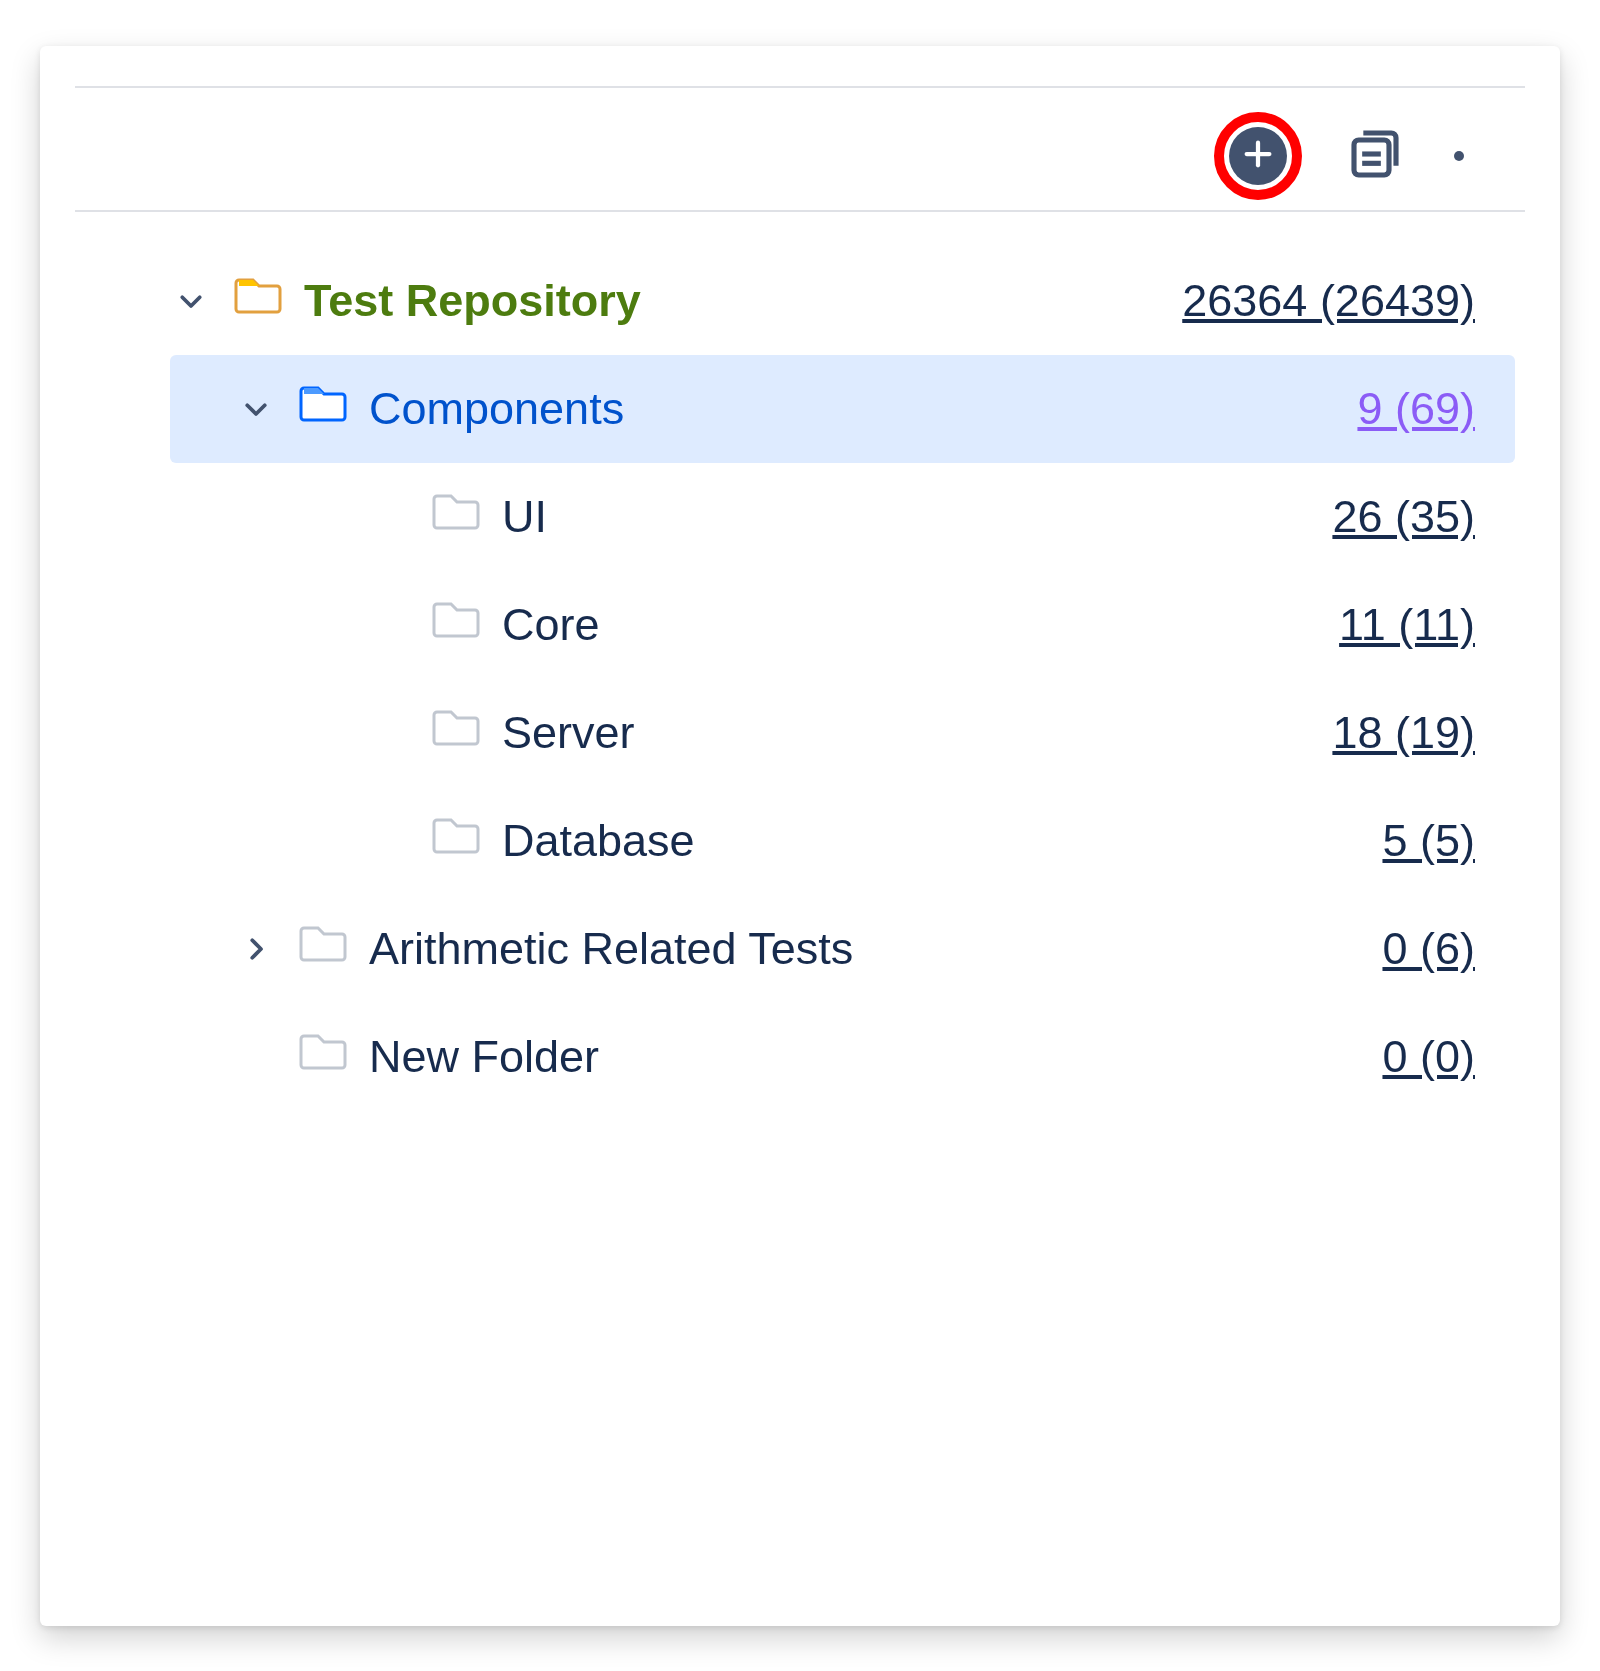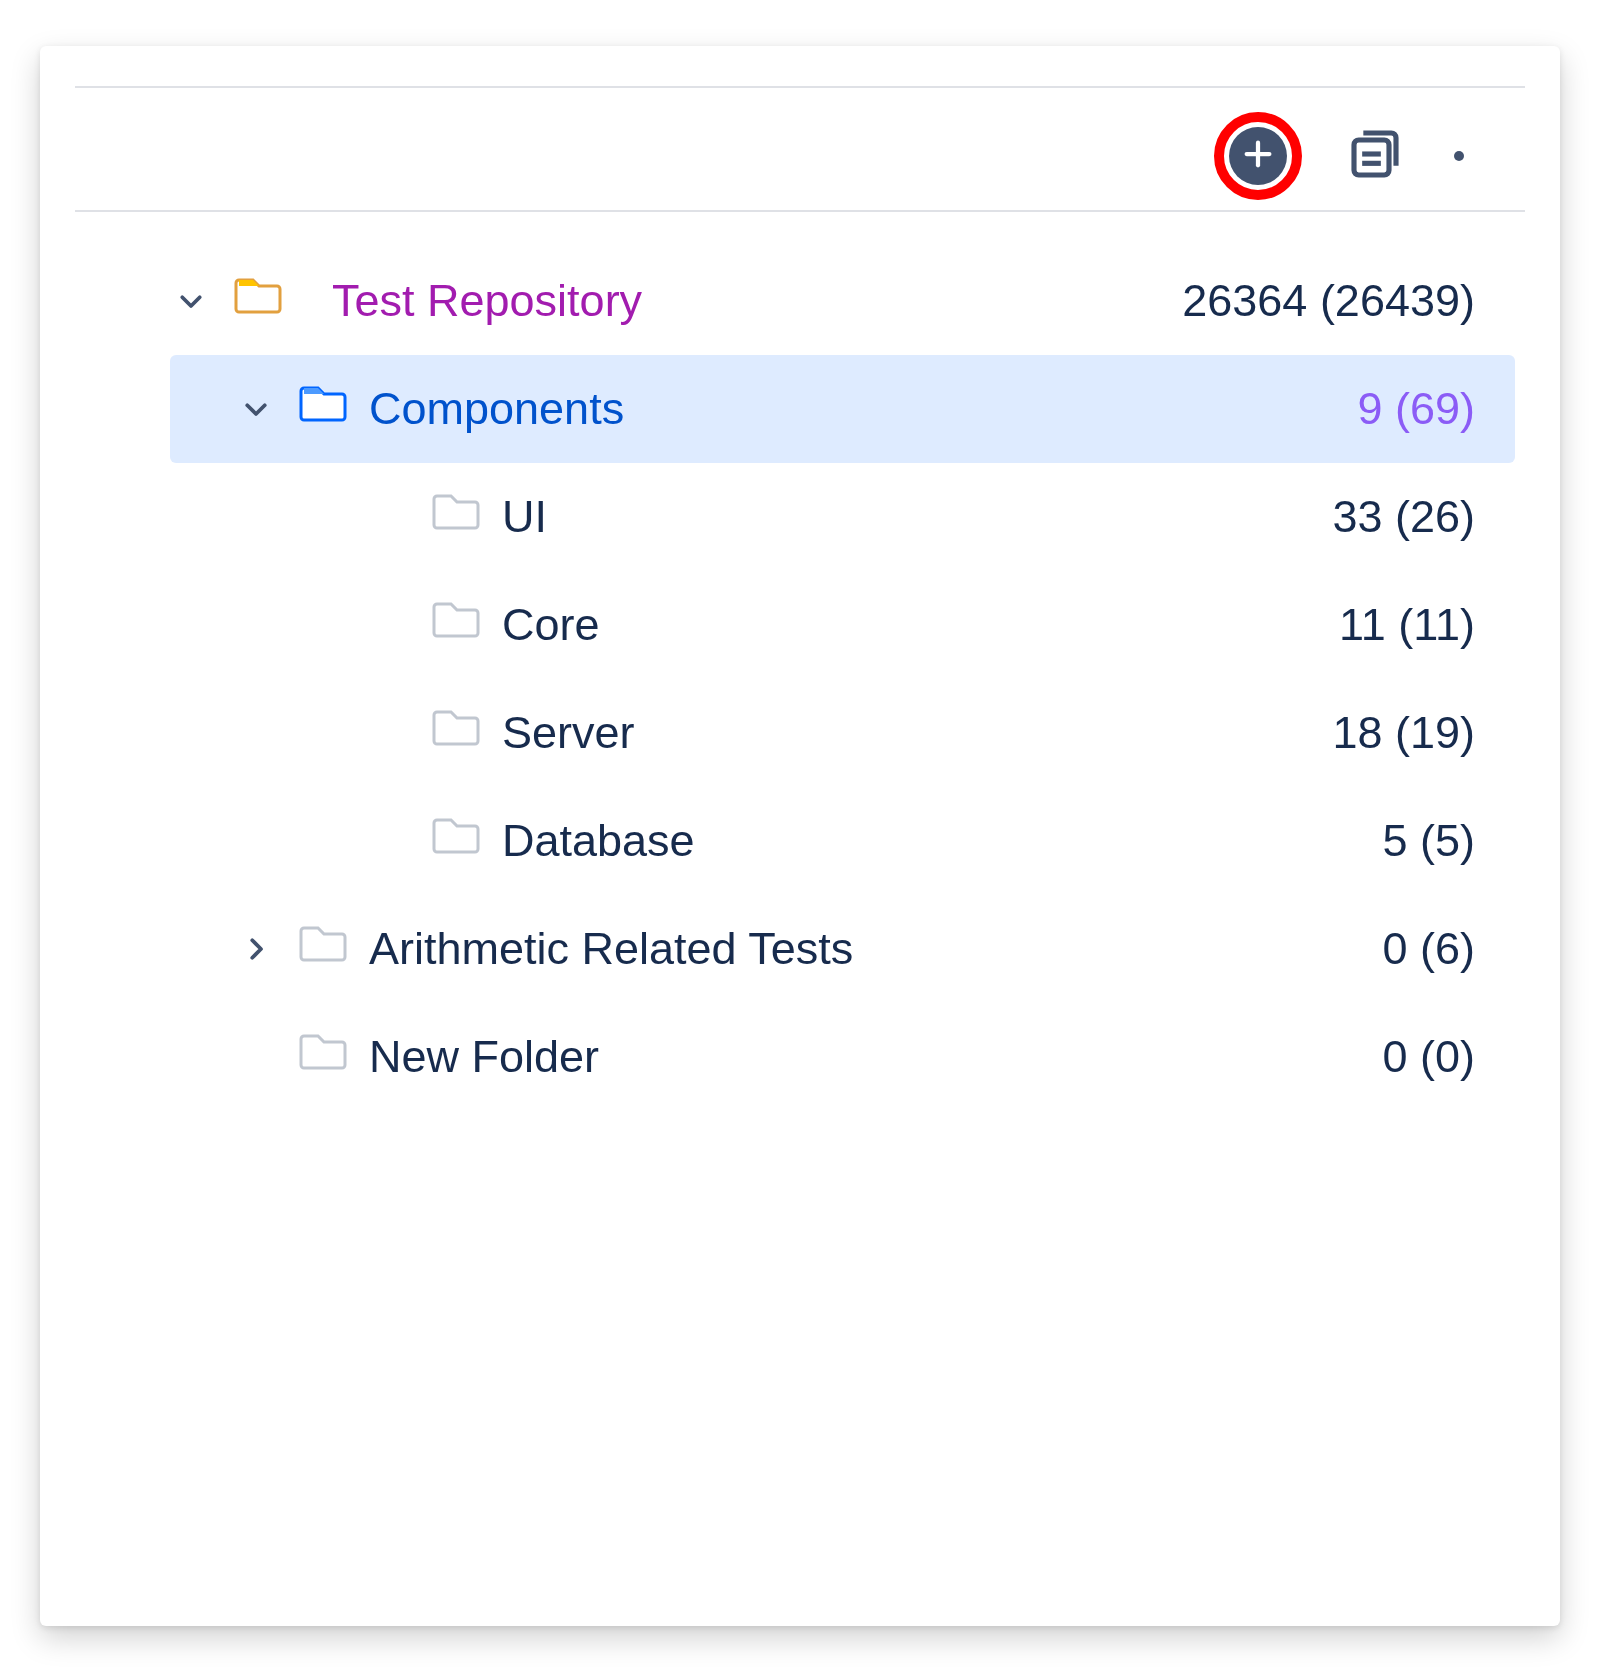--- a/index.html
+++ b/index.html
@@ -81,30 +81,31 @@
   .row .left {
     display: flex;
     align-items: center;
     gap: 20px;
     flex: 1;
     min-width: 0;
   }
   .row .count {
     padding-right: 40px;
     white-space: nowrap;
+    text-decoration: underline;
   }
   .chev { width:42px; display:flex; justify-content:center;}
   .chev svg { width:30px; height:30px; }
   .folder svg { width:52px; height:44px; }
   .folder-yellow-stroke { stroke:#e2a03f; fill:#ffffff; }
   .folder-yellow-tab { fill:#ffc400; }
   .folder-blue-stroke { stroke:#0065ff; fill:#ffffff;}
   .folder-blue-tab { fill:#4c9aff; }
   .folder-grey-stroke { stroke:#c1c7d0; fill:#ffffff;}
-  .root .label-text { font-weight:400; color:#a21caf;margin-left:28px; }
+  .root .label-text { font-weight:700; color:#4d7c0f; }
   .root .count { color:#172b4d; }
   .indent-1 { padding-left: 65px; gap: 48px; }
   .indent-2 { padding-left: 260px; gap: 31px; }
   .row .label-text { white-space:nowrap; overflow:hidden; text-overflow:ellipsis; }
   .row.selected .count { color:#8b5cf6; }
   .grey-text { color:#172b4d; }
 </style>
 </head>
 <body>
 
@@ -183,21 +184,21 @@
 
     <div class="row indent-2 grey-text">
       <div class="left">
         <span class="folder">
           <svg viewBox="0 0 52 44">
               <path class="folder-grey-stroke" stroke-width="3" d="M4 10 a3 3 0 0 1 3-3 h14 l6 6 h18 a3 3 0 0 1 3 3 v20 a3 3 0 0 1 -3 3 H7 a3 3 0 0 1 -3 -3 Z"></path>
             </svg>
         </span>
         <span class="label-text">UI</span>
       </div>
-      <span class="count">33 (26)</span>
+      <span class="count">26 (35)</span>
     </div>
 
     <div class="row indent-2 grey-text">
       <div class="left">
         <span class="folder">
           <svg viewBox="0 0 52 44">
               <path class="folder-grey-stroke" stroke-width="3" d="M4 10 a3 3 0 0 1 3-3 h14 l6 6 h18 a3 3 0 0 1 3 3 v20 a3 3 0 0 1 -3 3 H7 a3 3 0 0 1 -3 -3 Z"></path>
             </svg>
         </span>
         <span class="label-text">Core</span>

